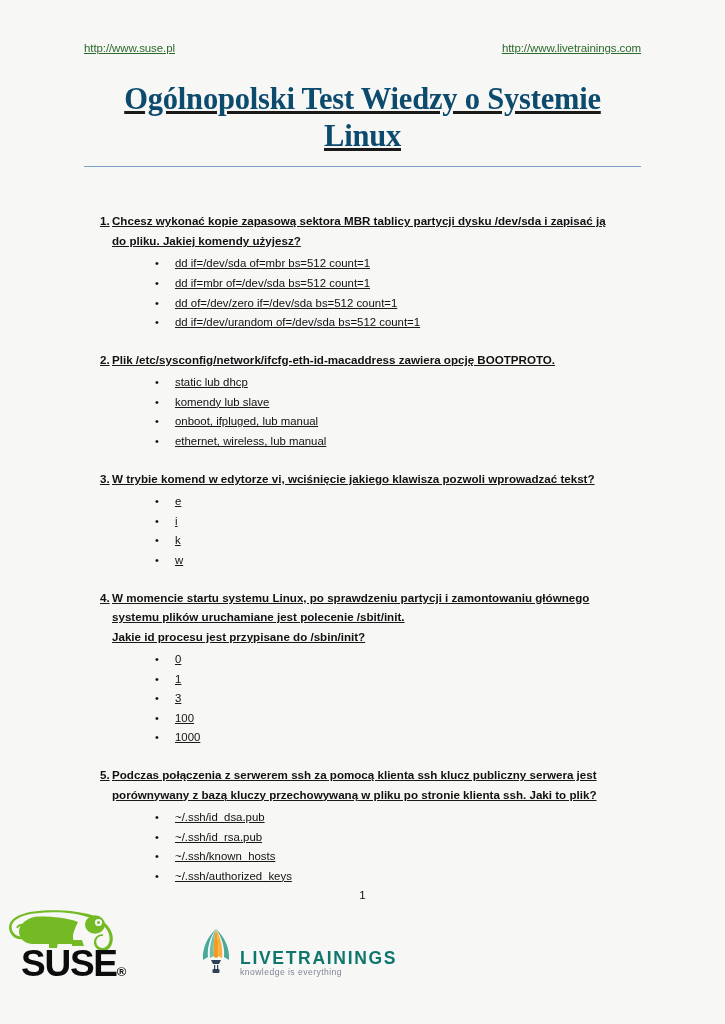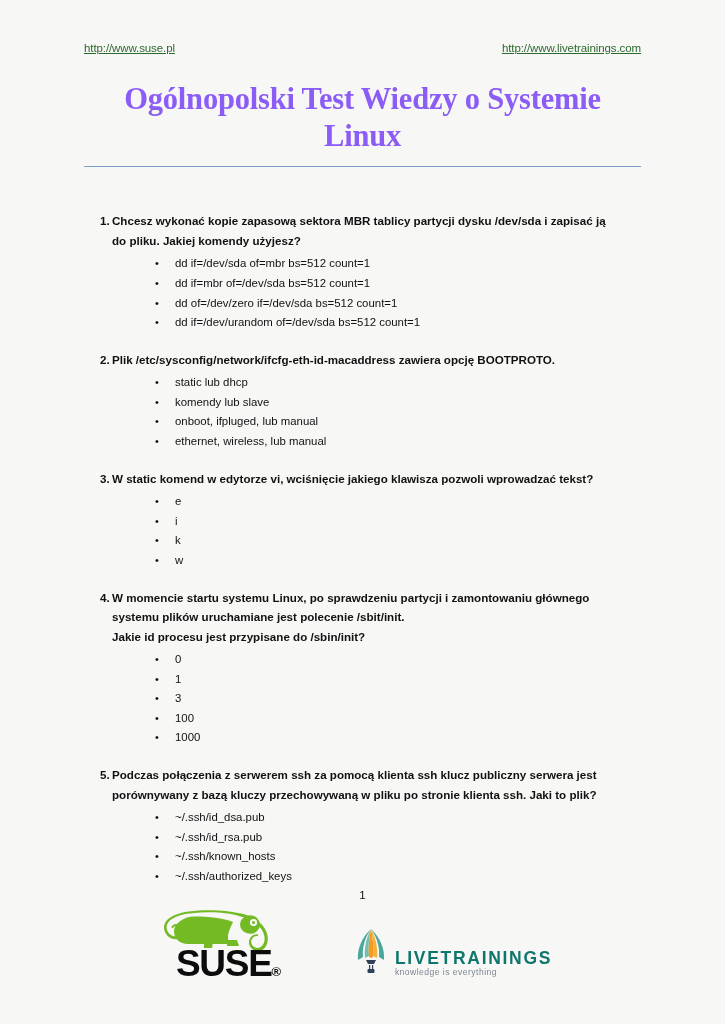--- a/index.html
+++ b/index.html
@@ -22,20 +22,21 @@
     box-sizing: border-box;
     padding: 0;
     position: relative;
   }
   .content {
     position: absolute;
     left: 84px;
     right: 84px;
     top: 0;
     bottom: 0;
+    text-decoration: underline;
   }
 
   
   .header-links {
     display: flex;
     justify-content: space-between;
     align-items: baseline;
     padding-top: 42px;
   }
   .header-link {
@@ -47,21 +48,21 @@
     white-space: nowrap;
   }
 
   
   .doc-title {
     margin: 27px 0 0 0;
     font-family: "Liberation Serif", serif;
     font-weight: bold;
     font-size: 30.5px;
     line-height: 1.22;
-    color: #8b5cf6;
+    color: #0c4a6e;
     text-align: center;
     letter-spacing: -0.2px;
   }
   .title-rule {
     margin-top: 11px;
     height: 0;
     border-top: 1.6px solid #7ba0c4;
     width: 100%;
   }
 
@@ -128,21 +129,21 @@
     text-align: center;
     font-size: 11.5px;
     color: #111111;
   }
   .logos {
     position: absolute;
     left: 0;
     right: 18px;
     top: 910px;
     display: flex;
-    justify-content: center;
+    justify-content: flex-start;
     align-items: flex-end;
     gap: 62px;
   }
 
   
   .suse-logo {
     display: flex;
     flex-direction: column;
     align-items: center;
     width: 136px;
@@ -232,21 +233,21 @@
             <li class="option"><span class="dot">•</span><span>static lub dhcp</span></li>
             <li class="option"><span class="dot">•</span><span>komendy lub slave</span></li>
             <li class="option"><span class="dot">•</span><span>onboot, ifpluged, lub manual</span></li>
             <li class="option"><span class="dot">•</span><span>ethernet, wireless, lub manual</span></li>
           </ul>
         </div>
         <div class="question-block">
           <div class="q-head">
             <div class="q-num">3.</div>
             <div class="q-text-wrap">
-              <span class="q-line">W static komend w edytorze vi, wciśnięcie jakiego klawisza pozwoli wprowadzać tekst?</span>
+              <span class="q-line">W trybie komend w edytorze vi, wciśnięcie jakiego klawisza pozwoli wprowadzać tekst?</span>
             </div>
           </div>
           <ul class="options">
             <li class="option"><span class="dot">•</span><span>e</span></li>
             <li class="option"><span class="dot">•</span><span>i</span></li>
             <li class="option"><span class="dot">•</span><span>k</span></li>
             <li class="option"><span class="dot">•</span><span>w</span></li>
           </ul>
         </div>
         <div class="question-block">

